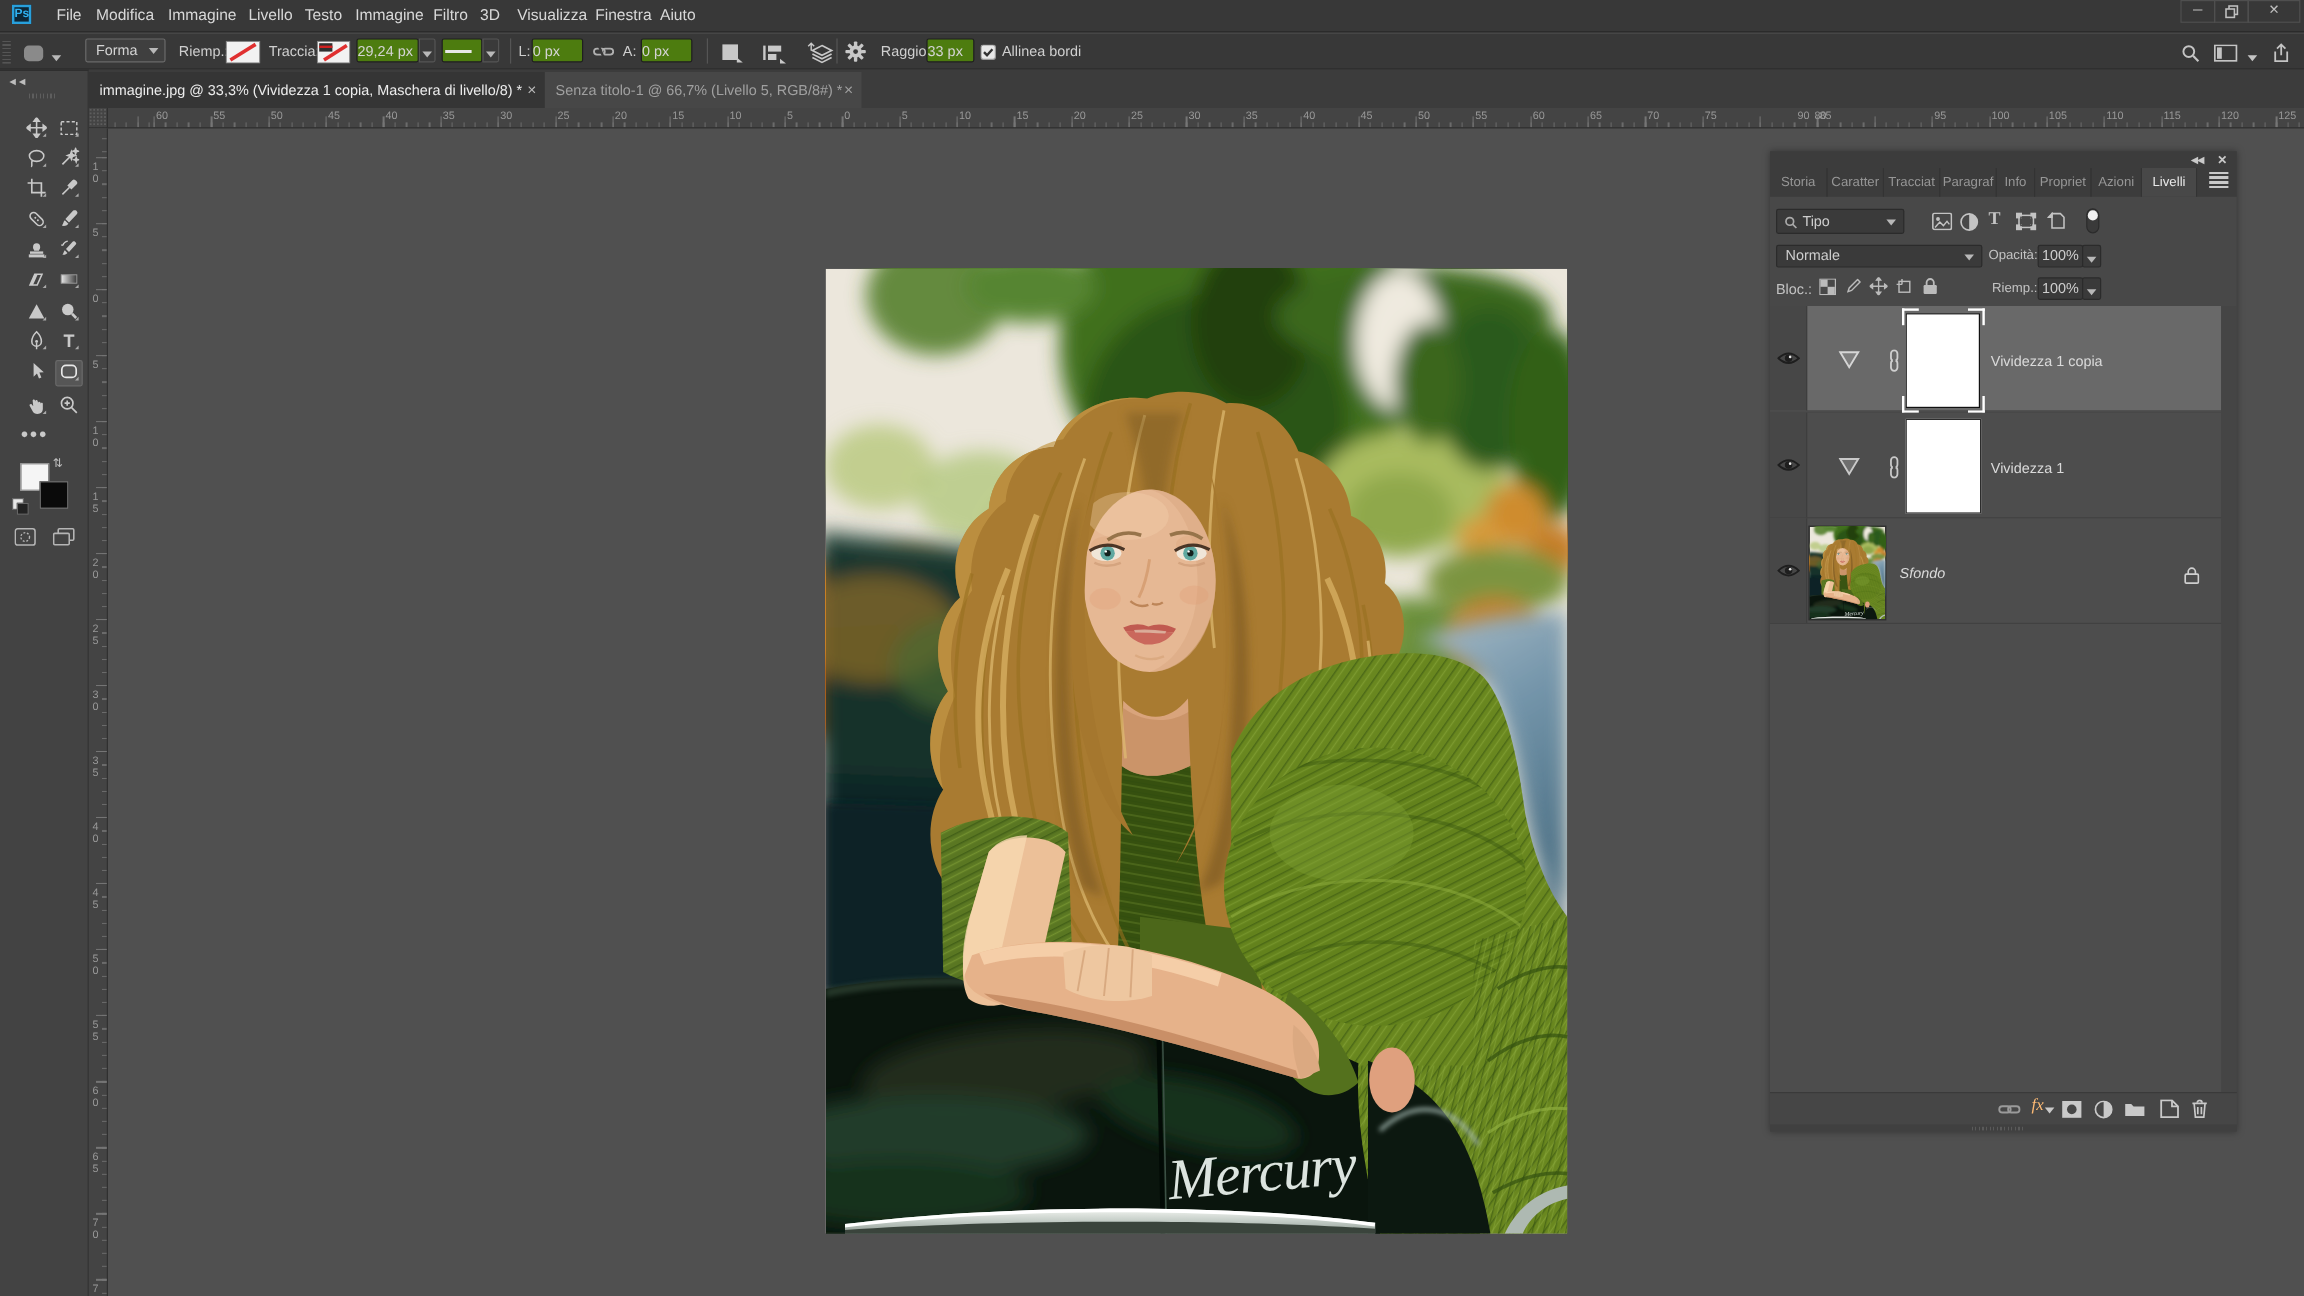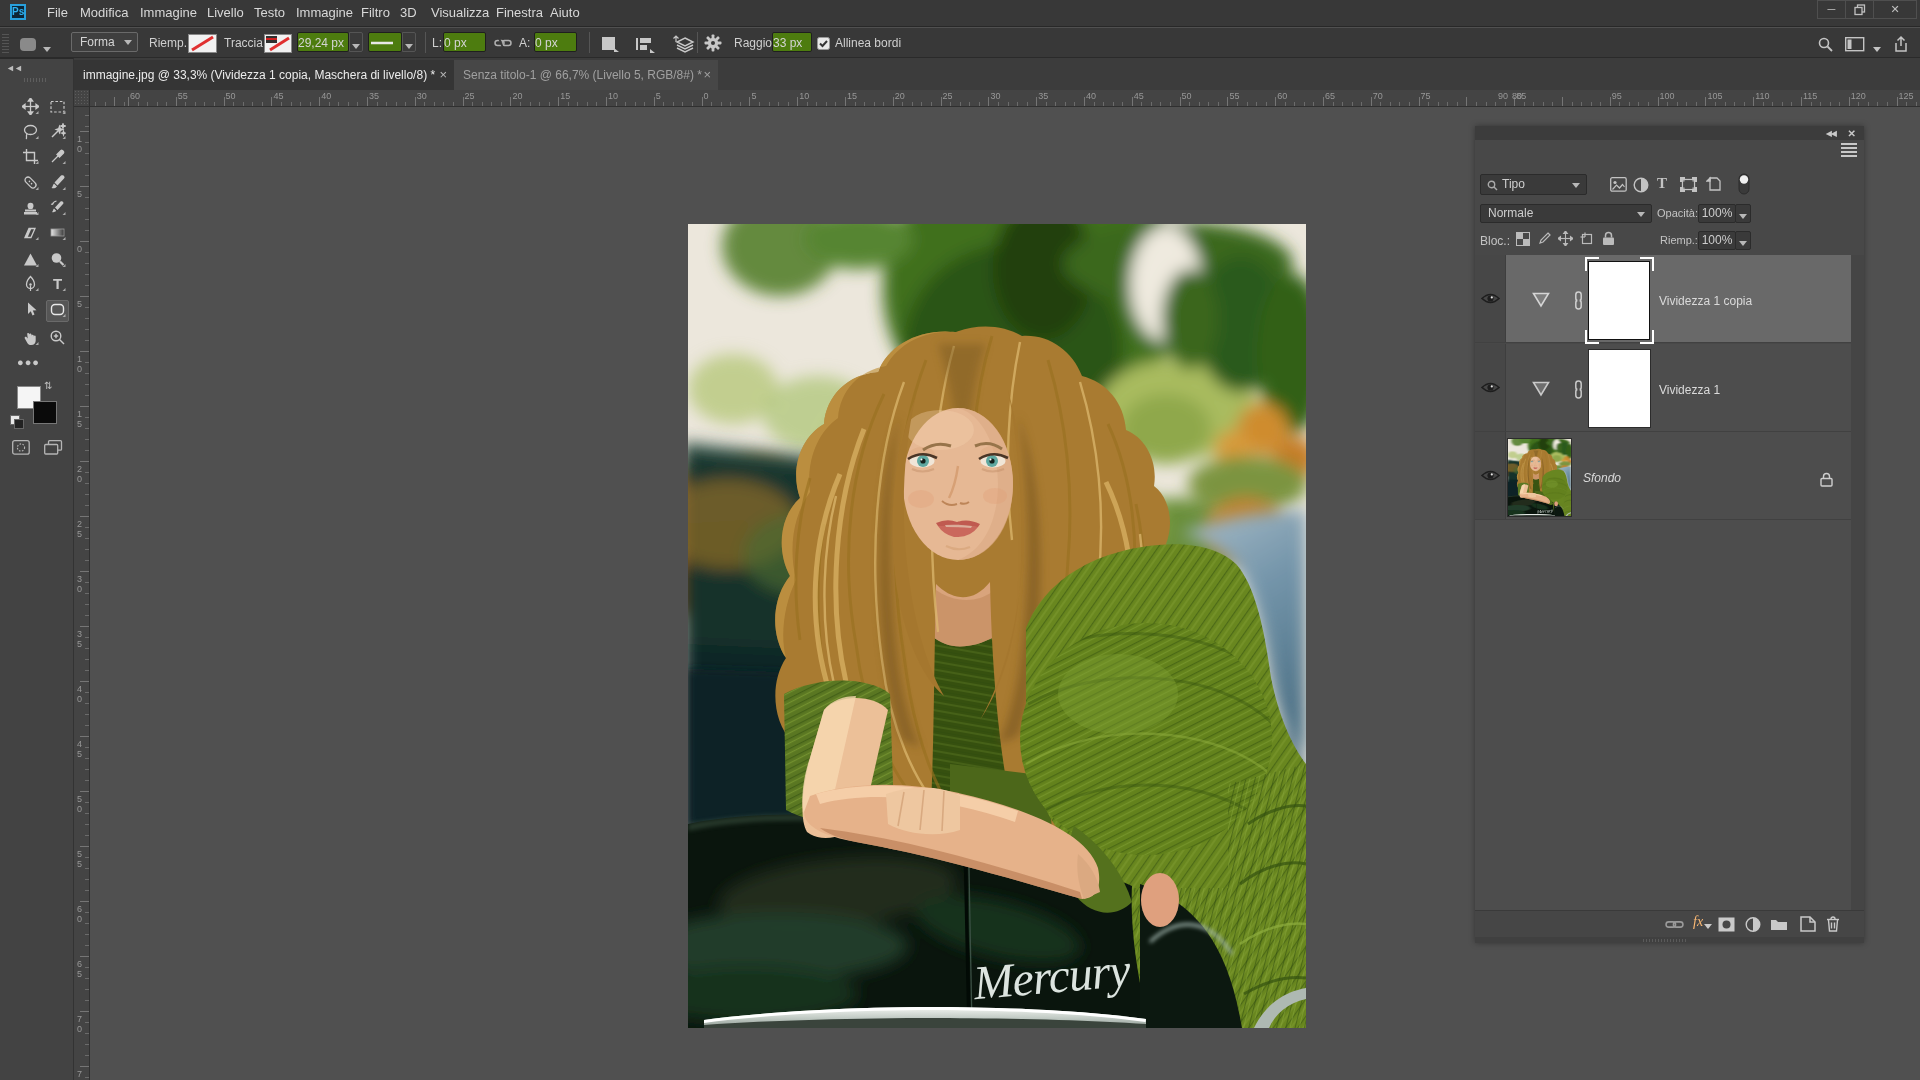--- a/index.html
+++ b/index.html
@@ -437,20 +437,30 @@
   <div class="abs" style="left:688px; top:224px; width:618px; height:804px;">
     <svg width="618" height="804" viewBox="0 0 618 804">
         <use href="#photo"></use>
       </svg>
   </div>
 
   <div id="panel" class="abs">
     <div id="panelhead"></div>
     <div class="abs" style="right:28px;top:3px;color:#c9c9c9;font-size:8px;letter-spacing:-1px;">◀◀</div>
     <div class="abs" style="right:8px;top:2px;color:#c9c9c9;font-size:10px;font-weight:bold;">✕</div>
+    <div id="paneltabs">
+      <div class="ptab" style="width:48px;">Storia</div>
+      <div class="ptab" style="width:47px;">Caratter</div>
+      <div class="ptab" style="width:47px;">Tracciat</div>
+      <div class="ptab" style="width:47px;">Paragraf</div>
+      <div class="ptab" style="width:32px;">Info</div>
+      <div class="ptab" style="width:47px;">Propriet</div>
+      <div class="ptab" style="width:42px;">Azioni</div>
+      <div class="ptab active" style="width:46px;">Livelli</div>
+    </div>
     <div class="abs" style="right:7px;top:17px;width:16px;height:14px;background:repeating-linear-gradient(to bottom,#c9c9c9 0 2px,transparent 2px 4px);"></div>
 
     <div class="pbox" style="left:5px;top:48px;width:107px;height:21px;line-height:19px;">
       <svg width="11" height="11" style="margin:5px 0 0 6px;float:left;">
           <circle cx="4.5" cy="4.5" r="3.2" fill="none" stroke="#aaa" stroke-width="1.4"></circle>
           <line x1="7" y1="7" x2="10" y2="10" stroke="#aaa" stroke-width="1.4"></line>
         </svg>
         <span style="float:left;margin-left:4px;">Tipo</span>
       <span class="caret" style="float:right;margin:8px 6px 0 0;"></span>
     </div>

